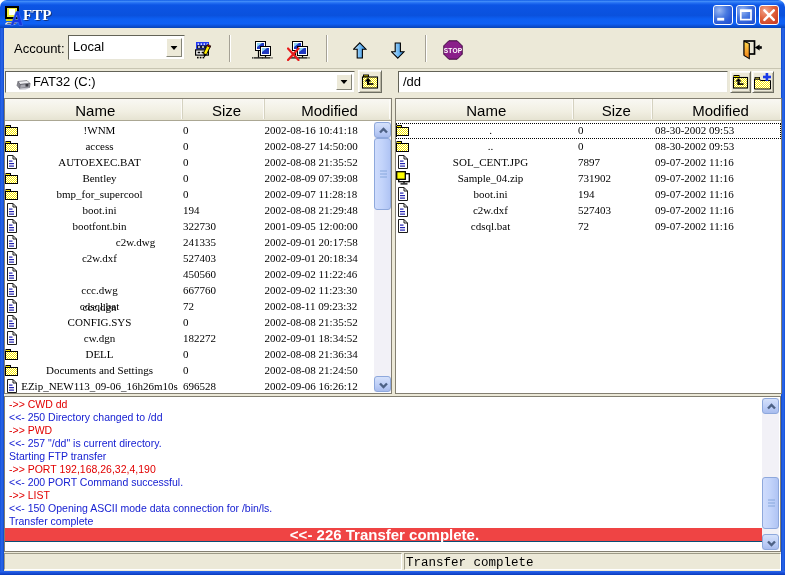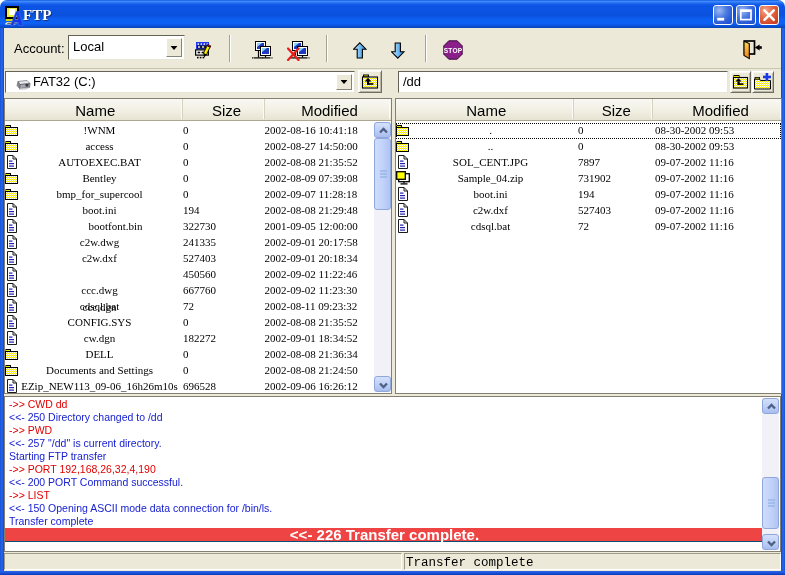--- a/index.html
+++ b/index.html
@@ -303,29 +303,29 @@
             <use href="#file"></use>
           </svg>
           <div class="cname" style="width:163px;">boot.ini</div>
           <div class="csize" style="left:178px;">194</div>
           <div class="cmod" style="left:259.5px;">2002-08-08 21:29:48</div>
         </div>
 <div class="row" style="top:96px;left:0;right:0;">
           <svg class="icon" style="left:1px;top:1px" width="11" height="14">
             <use href="#file"></use>
           </svg>
-          <div class="cname" style="width:163px;margin-left:16px;">bootfont.bin</div>
+          <div class="cname" style="width:163px;">bootfont.bin</div>
           <div class="csize" style="left:178px;">322730</div>
           <div class="cmod" style="left:259.5px;">2001-09-05 12:00:00</div>
         </div>
 <div class="row" style="top:112px;left:0;right:0;">
           <svg class="icon" style="left:1px;top:1px" width="11" height="14">
             <use href="#file"></use>
           </svg>
-          <div class="cname" style="width:163px;">c2w.dwg</div>
+          <div class="cname" style="width:163px;padding-left:36px;">c2w.dwg</div>
           <div class="csize" style="left:178px;">241335</div>
           <div class="cmod" style="left:259.5px;">2002-09-01 20:17:58</div>
         </div>
 <div class="row" style="top:128px;left:0;right:0;">
           <svg class="icon" style="left:1px;top:1px" width="11" height="14">
             <use href="#file"></use>
           </svg>
           <div class="cname" style="width:163px;">c2w.dxf</div>
           <div class="csize" style="left:178px;">527403</div>
           <div class="cmod" style="left:259.5px;">2002-09-01 20:18:34</div>

